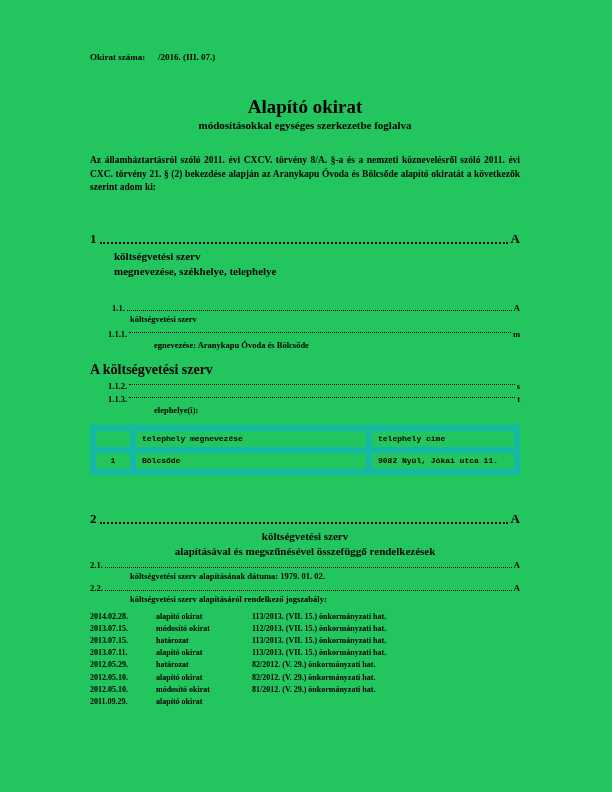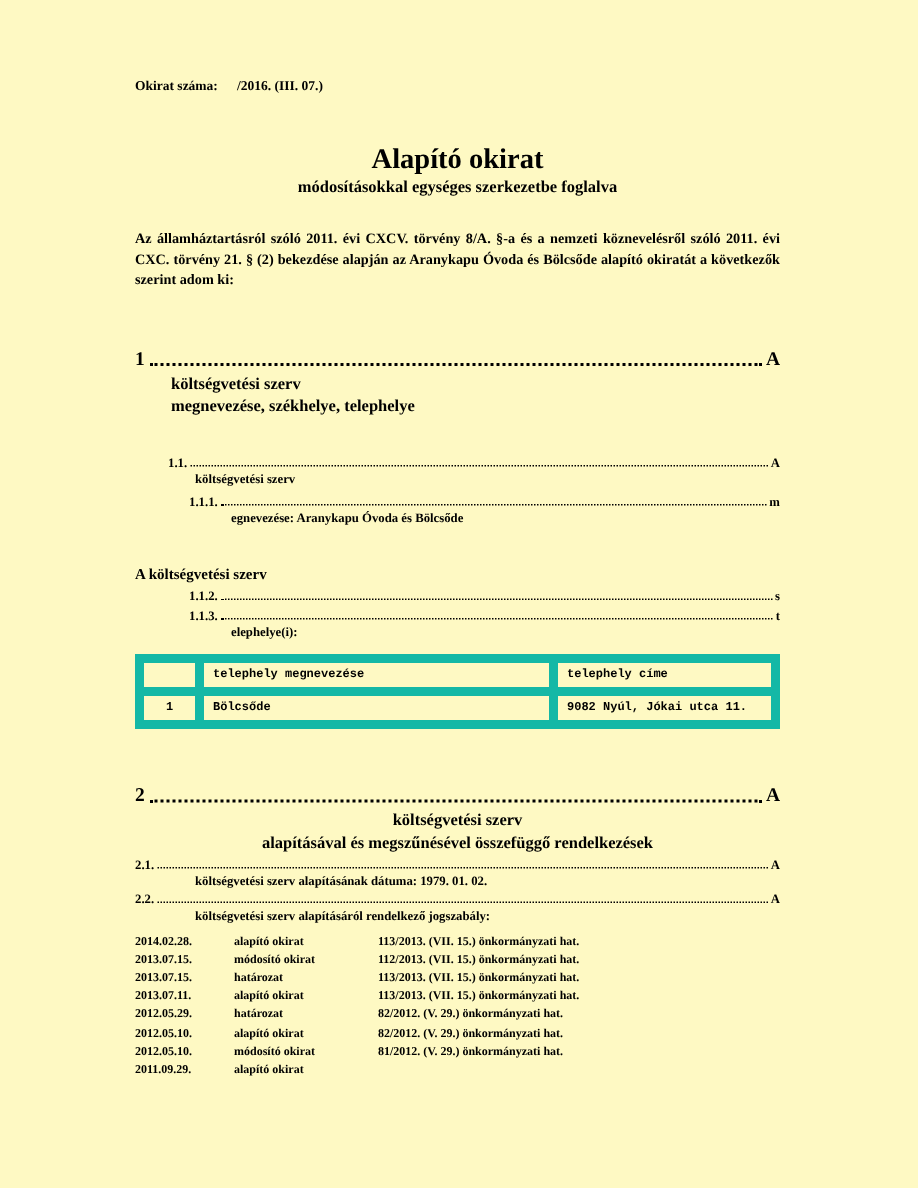--- a/index.html
+++ b/index.html
@@ -1,19 +1,19 @@
 <!DOCTYPE html>
 <html><head>
 <meta charset="utf-8">
 <style>
   html, body { margin: 0; padding: 0; background: #ffffff; }
   .page {
     position: relative;
     width: 612px; height: 792px;
-    background: #fef9c3;
+    background: #22c55e;
     color: #000000;
     font-family: "Liberation Serif", "DejaVu Serif", serif;
     font-weight: bold;
     box-sizing: border-box;
     padding: 52px 92px 30px 90px;
     overflow: hidden;
   }
   
   .doc-header { font-size: 9px; display: flex; }
   .doc-header .hlabel { width: 68px; }
@@ -30,28 +30,28 @@
   .sec1-line { font-size: 11px; line-height: 15px; }
   .sec1-line.l1 { margin-left: 24px; margin-top: 2px; }
   .sec1-line.l2 { margin-left: 24px; }
   .s2 { margin-top: 36px; }
   .sec2-line { font-size: 11px; line-height: 15.5px; text-align: center; }
   .sec2-line.l1 { margin-top: 2px; }
   
   .toc-item { display: flex; align-items: flex-end; font-size: 8.5px; }
   .toc-item .leader { flex: 1; border-bottom: 1px dotted #000; margin: 0 2px 2px 2px; }
   .ind1 { margin-left: 22px; }
-  .ind2 { margin-left: 36px; }
+  .ind2 { margin-left: 18px; align-items: center; }
   .toc-text { font-size: 8.5px; line-height: 13px; }
   .txt1 { margin-left: 40px; }
   .txt2 { margin-left: 64px; }
   .mt26 { margin-top: 24px; }
   .mt4  { margin-top: 3px; }
   .mt18 { }
-  .plain-line { font-size: 10px; margin-top: 26px; }
+  .plain-line { font-size: 14px; margin-top: 10px; }
   
   .tele-table { width: 100%; border-collapse: collapse; margin-top: 8px; font-size: 8px; }
   .tele-table td, .tele-table th { border: 6px solid #14b8a6; padding: 2px 6px; height: 12px; text-align: left; font-weight: bold; font-family: Liberation Mono, monospace; }
   .tele-table .c-idx { width: 22px; text-align: center; }
   .tele-table .c-name { width: 218px; }
   
   .law-list { margin-top: 5px; font-size: 8px; }
   .law-row { display: grid; grid-template-columns: 66px 96px 1fr; line-height: 12.2px; }
 </style>
 </head>

